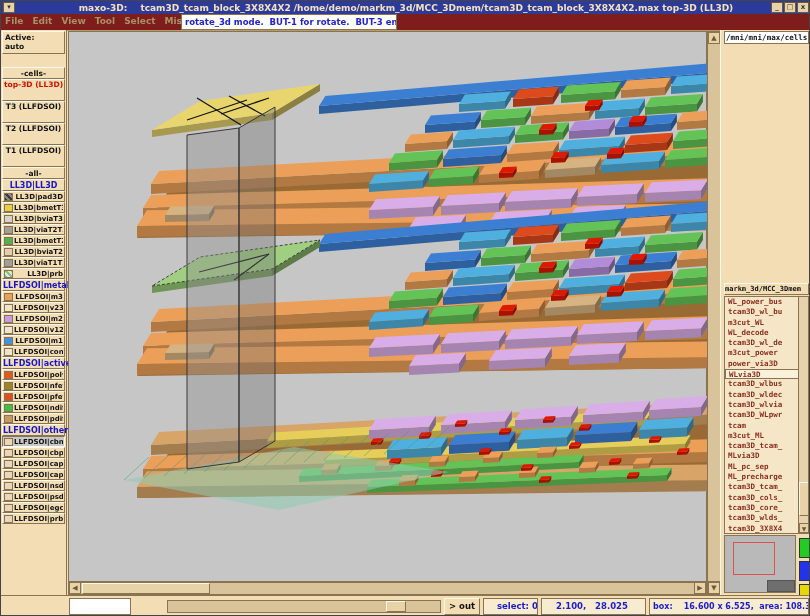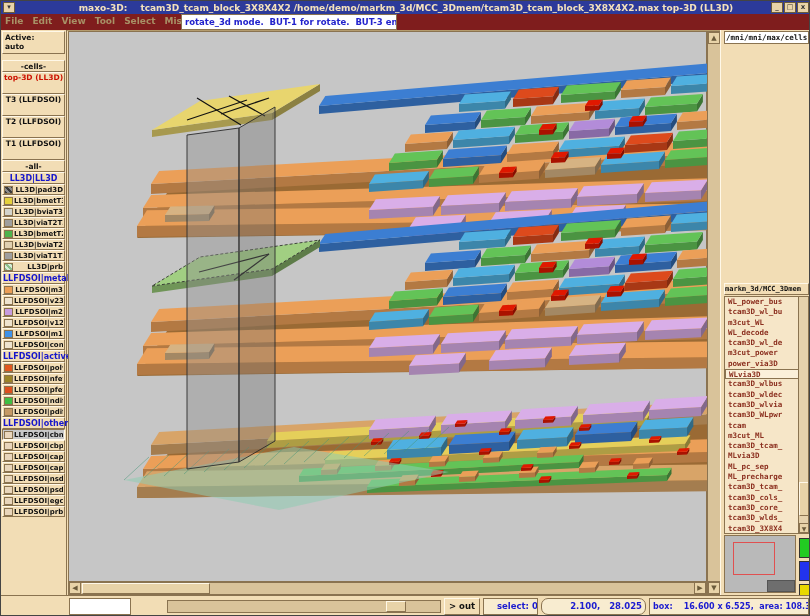--- a/index.html
+++ b/index.html
@@ -22,21 +22,21 @@
   .menus{position:absolute;left:4px;top:2px;display:flex;gap:9px;}
   .menu-item{color:#a89166;font-size:9px;font-weight:bold;}
   .msgbox{position:absolute;left:180px;top:0px;width:216px;height:16px;background:#fff;
     border:1px solid #8a7350;color:#2222cc;font-size:8.5px;font-weight:bold;
     line-height:14px;padding-left:3px;white-space:pre;overflow:hidden;}
   
   .palette{position:absolute;left:0;top:29px;width:66px;height:565px;background:#f2ddb5;
     border-right:1px solid #8a7350;padding:1px;}
   .p-box{border:1px solid;border-color:#fff8e8 #8a7350 #8a7350 #fff8e8;background:#f2ddb5;
     font-size:7.5px;font-weight:bold;color:#111;}
-  .p-active{height:23px;padding:1px 2px;margin-bottom:6px;}
+  .p-active{height:23px;padding:1px 2px;margin-bottom:13px;}
   .p-active .l2{font-weight:bold;}
   .p-section{height:12px;line-height:11px;text-align:center;}
   .p-btn{height:22px;line-height:10px;text-align:center;white-space:nowrap;overflow:hidden;}
   .p-header{height:12px;line-height:11px;text-align:center;color:#1515cc;font-size:8px;}
   .p-row{height:11px;display:flex;align-items:center;padding:0 1px;}
   .p-row.sel{background:#c9c9c9;border-color:#8a7350 #fff8e8 #fff8e8 #8a7350;}
   .p-swatch{width:9px;height:8px;border:1px solid #8a7350;margin-right:1px;flex:none;}
   .p-label{flex:1;text-align:right;font-size:7px;white-space:nowrap;overflow:hidden;}
   
   .canvas3d{position:absolute;left:67px;top:30px;width:639px;height:551px;background:#c6c6c6;
@@ -774,17 +774,17 @@
   <div class="statusbar">
     <div class="st-box" style="left:68px;width:62px;background:#fff;">
       
     </div>
     <div class="st-btn" style="left:135px;width:30px;margin-top:28px;">in &lt;</div>
     <div class="st-track">
       <div class="st-thumb"></div>
     </div>
     <div class="st-btn" style="left:443px;width:36px;">&gt; out</div>
     <div class="st-box" style="left:482px;width:55px;padding-left:13px;">select: 0</div>
-    <div class="st-box" style="left:540px;width:105px;text-align:right;padding-right:3px;border-radius:7px;">2.100,   28.025</div>
+    <div class="st-box" style="left:540px;width:105px;text-align:center;padding-right:3px;">2.100,   28.025</div>
     <div class="st-box" style="left:648px;width:160px;padding-left:3px;font-size:8px;">box:    16.600 x 6.525,  area: 108.315000</div>
   </div>
 
 </div>
 
 </body></html>

